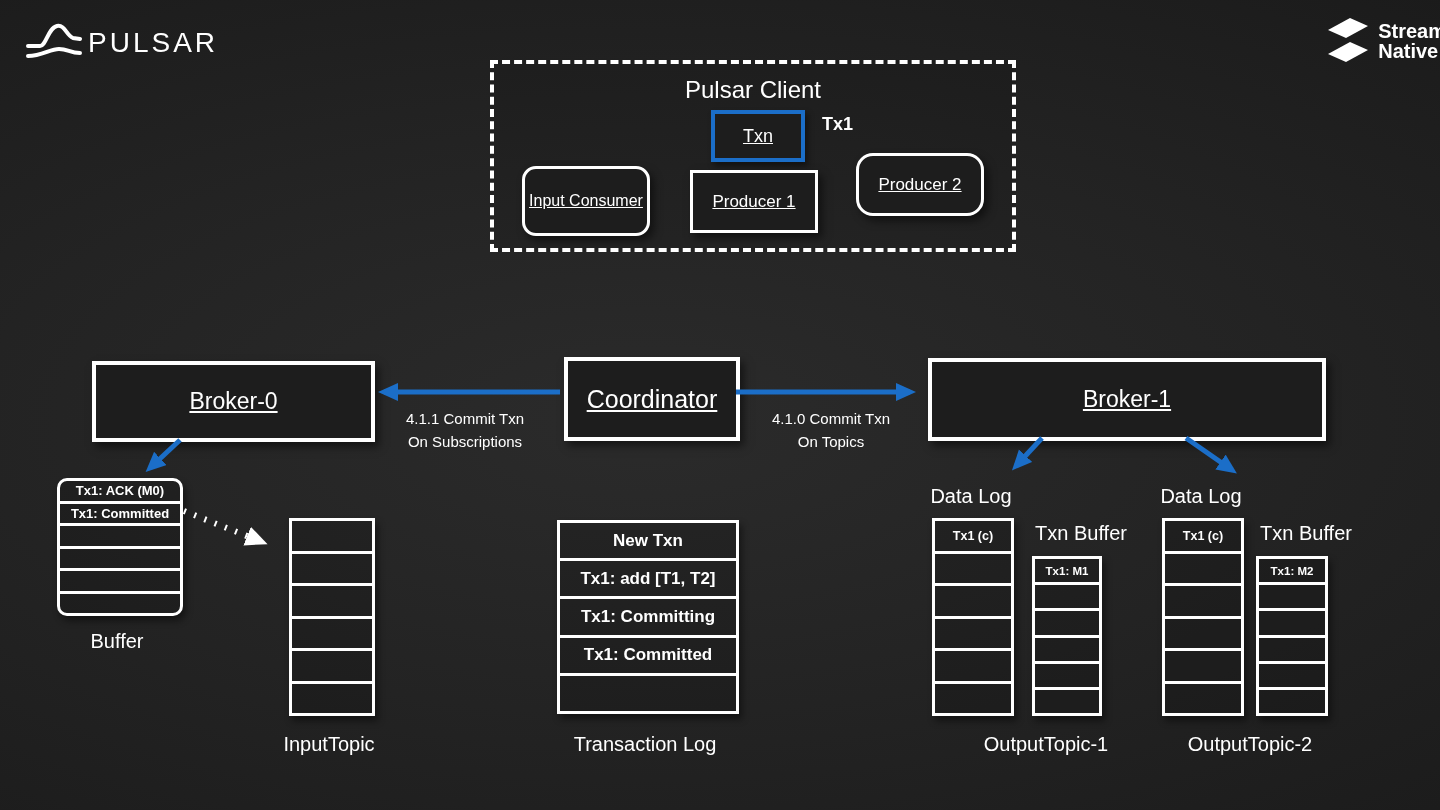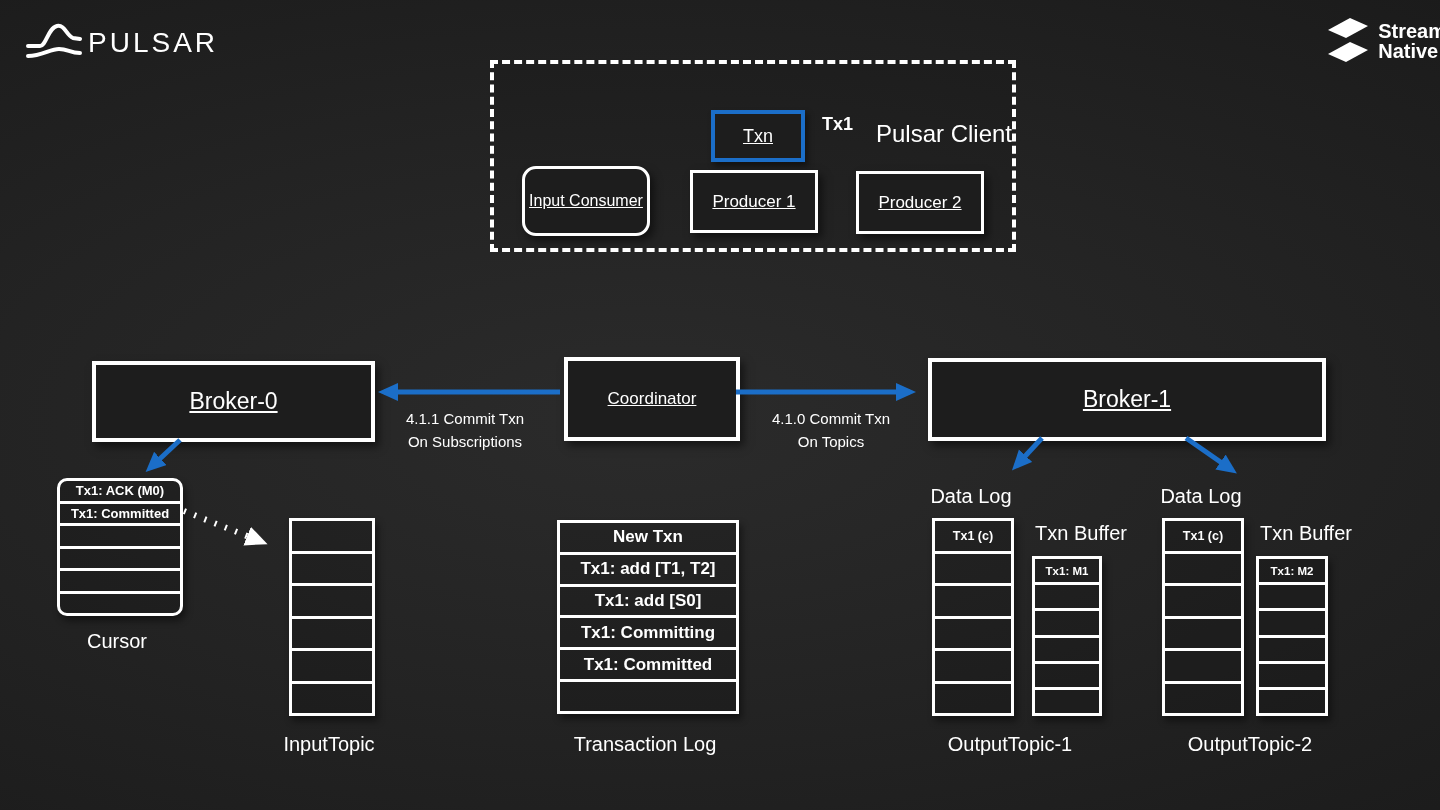--- a/index.html
+++ b/index.html
@@ -23,30 +23,30 @@
     position:absolute;border:3px solid #fff;background:#1d1d1d;
     display:flex;align-items:center;justify-content:center;text-align:center;
     box-shadow:4px 5px 8px rgba(0,0,0,.5);
     text-decoration:underline;
   }
   
   .client{
     position:absolute;left:490px;top:60px;width:518px;height:184px;
     border:4px dashed #fff;background:rgba(0,0,0,.08);
   }
-  .client-title{position:absolute;left:0;top:12px;width:100%;text-align:right;font-size:24px;margin-top:44px;}
+  .client-title{position:absolute;left:0;top:12px;width:100%;text-align:center;font-size:24px;}
   .txn-box{left:217px;top:46px;width:86px;height:44px;border:4px solid var(--accent-blue,#1b6ec8);font-size:18px;position:absolute;background:#1d1d1d;display:flex;align-items:center;justify-content:center;box-shadow:3px 4px 6px rgba(0,0,0,.45);}
   .tx1-label{position:absolute;left:328px;top:50px;font-size:18px;font-weight:700;}
   .consumer-box{left:28px;top:102px;width:122px;height:64px;font-size:16px;line-height:1.25;border-radius:14px;}
   .producer1-box{left:196px;top:106px;width:122px;height:57px;font-size:17px;}
-  .producer2-box{left:362px;top:107px;width:122px;height:57px;font-size:17px;}
+  .producer2-box{left:362px;top:89px;width:122px;height:57px;font-size:17px;border-radius:17px;}
   .client .obox{position:absolute;}
   
   .broker0{left:92px;top:361px;width:275px;height:73px;font-size:23px;border-width:4px;}
-  .coordinator{left:564px;top:357px;width:168px;height:76px;font-size:17px;border-width:4px;}
+  .coordinator{left:564px;top:357px;width:168px;height:76px;font-size:25px;border-width:4px;}
   .broker1{left:928px;top:358px;width:390px;height:75px;font-size:23px;border-width:4px;}
   
   .flow-label{position:absolute;font-size:15px;line-height:1.5;text-align:center;color:#fff;}
   .flow-left{left:375px;top:408px;width:180px;}
   .flow-right{left:741px;top:408px;width:180px;}
   
   .ledger{
     position:absolute;border:3px solid #fff;background:rgba(0,0,0,.12);
     display:flex;flex-direction:column;box-shadow:3px 5px 7px rgba(0,0,0,.45);
   }
@@ -64,21 +64,21 @@
   .buffer1-ledger{left:1032px;top:556px;width:64px;height:154px;}
   .buffer2-ledger{left:1256px;top:556px;width:66px;height:154px;}
   .buffer1-ledger .lrow,.buffer2-ledger .lrow{font-size:11.5px;}
   
   .dlabel{position:absolute;font-size:20px;color:#fff;text-align:center;}
   .cursor-label{left:57px;top:630px;width:120px;}
   .input-label{left:269px;top:733px;width:120px;}
   .txlog-label{left:547px;top:733px;width:196px;}
   .datalog1-label{left:920px;top:485px;width:102px;}
   .buffer1-label{left:1024px;top:522px;width:114px;}
-  .output1-label{left:928px;top:733px;width:164px;}
+  .output1-label{left:964px;top:733px;width:164px;}
   .datalog2-label{left:1150px;top:485px;width:102px;}
   .buffer2-label{left:1248px;top:522px;width:116px;}
   .output2-label{left:1168px;top:733px;width:164px;}
   
   .arrows{position:absolute;left:0;top:0;pointer-events:none;}
   .blue-line{stroke:var(--accent-blue,#1b6ec8);stroke-width:5;}
   .dot-line{stroke:#fff;stroke-width:6;stroke-dasharray:2 9;}
 </style>
 </head>
 <body>
@@ -127,36 +127,35 @@
   </div>
 
   <div class="ledger cursor-ledger">
     <div class="lrow">Tx1: ACK (M0)</div>
     <div class="lrow">Tx1: Committed</div>
     <div class="lrow"></div>
     <div class="lrow"></div>
     <div class="lrow"></div>
     <div class="lrow"></div>
   </div>
-  <div class="dlabel cursor-label">Cursor</div>
+  <div class="dlabel cursor-label">Buffer</div>
 
   <div class="ledger input-ledger">
     <div class="lrow"></div>
     <div class="lrow"></div>
     <div class="lrow"></div>
     <div class="lrow"></div>
     <div class="lrow"></div>
     <div class="lrow"></div>
   </div>
   <div class="dlabel input-label">InputTopic</div>
 
   <div class="ledger txlog-ledger">
     <div class="lrow">New Txn</div>
     <div class="lrow">Tx1: add [T1, T2]</div>
-    <div class="lrow">Tx1: add [S0]</div>
     <div class="lrow">Tx1: Committing</div>
     <div class="lrow">Tx1: Committed</div>
     <div class="lrow"></div>
   </div>
   <div class="dlabel txlog-label">Transaction Log</div>
 
   <div class="dlabel datalog1-label">Data Log</div>
   <div class="dlabel buffer1-label">Txn Buffer</div>
   <div class="ledger datalog1-ledger">
     <div class="lrow">Tx1 (c)</div>

